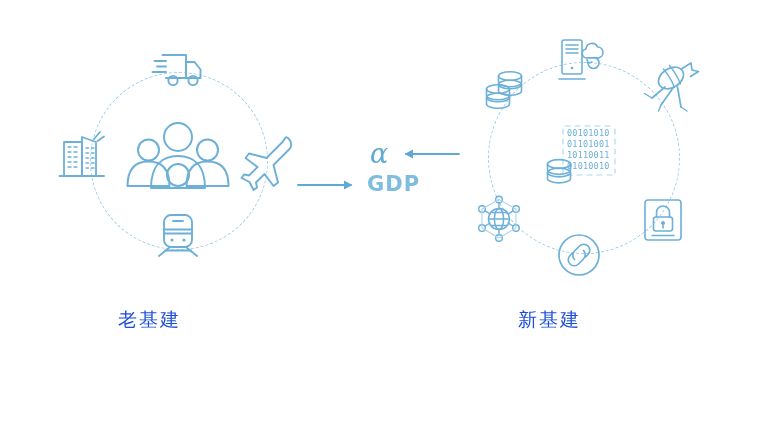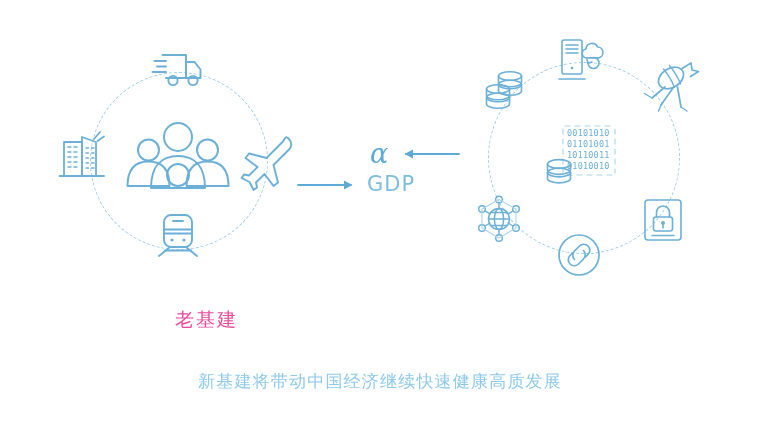--- a/index.html
+++ b/index.html
@@ -31,23 +31,23 @@
     position: absolute;
     display: block;
   }
   .icon svg { display: block; overflow: visible; }
 
   
   .grp-label {
     position: absolute;
     font-size: 19px;
     letter-spacing: 2px;
-    color: #ec4899;
+    color: #1d4ed8;
     white-space: nowrap;
-    text-align: right;
+    text-align: left;
     font-family: "DejaVu Sans", "Liberation Sans", sans-serif;
   }
   .caption {
     position: absolute;
     font-size: 17px;
     letter-spacing: 1.2px;
     color: #8ecae9;
     white-space: nowrap;
     text-align: center;
     width: 760px;
@@ -147,21 +147,21 @@
   </span>
 
   <div class="grp-label" style="left:118px; top:307px; width:120px;">老基建</div>
 
   <span class="icon" style="left:297px; top:178px;">
     <svg width="62" height="14" viewBox="0 0 62 14" fill="none" stroke="#5fa9d6" stroke-width="1.8" stroke-linecap="round" stroke-linejoin="round">
       <path d="M1 7 H54"></path>
       <path d="M47 2.5 L55.5 7 L47 11.5 Z" fill="#5fa9d6" stroke="none"></path>
     </svg>
   </span>
-  <div class="gdp-sym" style="left:367px; top:174px;">GDP</div>
+  <div class="gdp-sym" style="left:367px; top:174px;font-weight:bold;">GDP</div>
 
   <div class="alpha-sym" style="left:370px; top:140px;">α</div>
   <span class="icon" style="left:398px; top:147px;">
     <svg width="62" height="14" viewBox="0 0 62 14" fill="none" stroke="#5fa9d6" stroke-width="1.8" stroke-linecap="round" stroke-linejoin="round">
       <path d="M61 7 H8"></path>
       <path d="M15 2.5 L6.5 7 L15 11.5 Z" fill="#5fa9d6" stroke="none"></path>
     </svg>
   </span>
 
   <div class="ring" style="left:488px; top:62px; width:190px; height:190px;"></div>
@@ -269,16 +269,16 @@
   </span>
 
   <span class="icon" style="left:552px; top:226px;">
     <svg width="54" height="54" viewBox="0 0 54 54" fill="none" stroke="#6cb0d8" stroke-width="1.7" stroke-linecap="round" stroke-linejoin="round">
       <circle cx="27" cy="29" r="20"></circle>
       <path d="M22.5 33.5 a6 6 0 0 1 0 -8.5 l5 -5 a6 6 0 0 1 8.5 8.5 l-2.5 2.5"></path>
       <path d="M31.5 24.5 a6 6 0 0 1 0 8.5 l-5 5 a6 6 0 0 1 -8.5 -8.5 l2.5 -2.5"></path>
     </svg>
   </span>
 
-
-  <div class="caption" style="top:370px;">新基建将带动中国经济继续快速健康高质发展</div>
+  <div class="grp-label" style="left:518px; top:307px; width:120px;">新基建</div>
+
 
 </div>
 
 </body></html>

